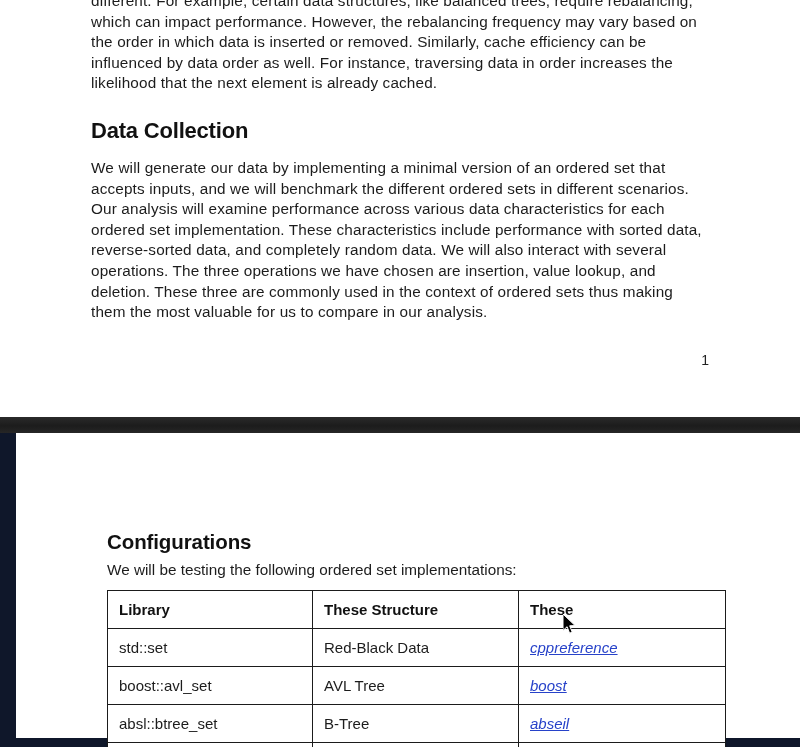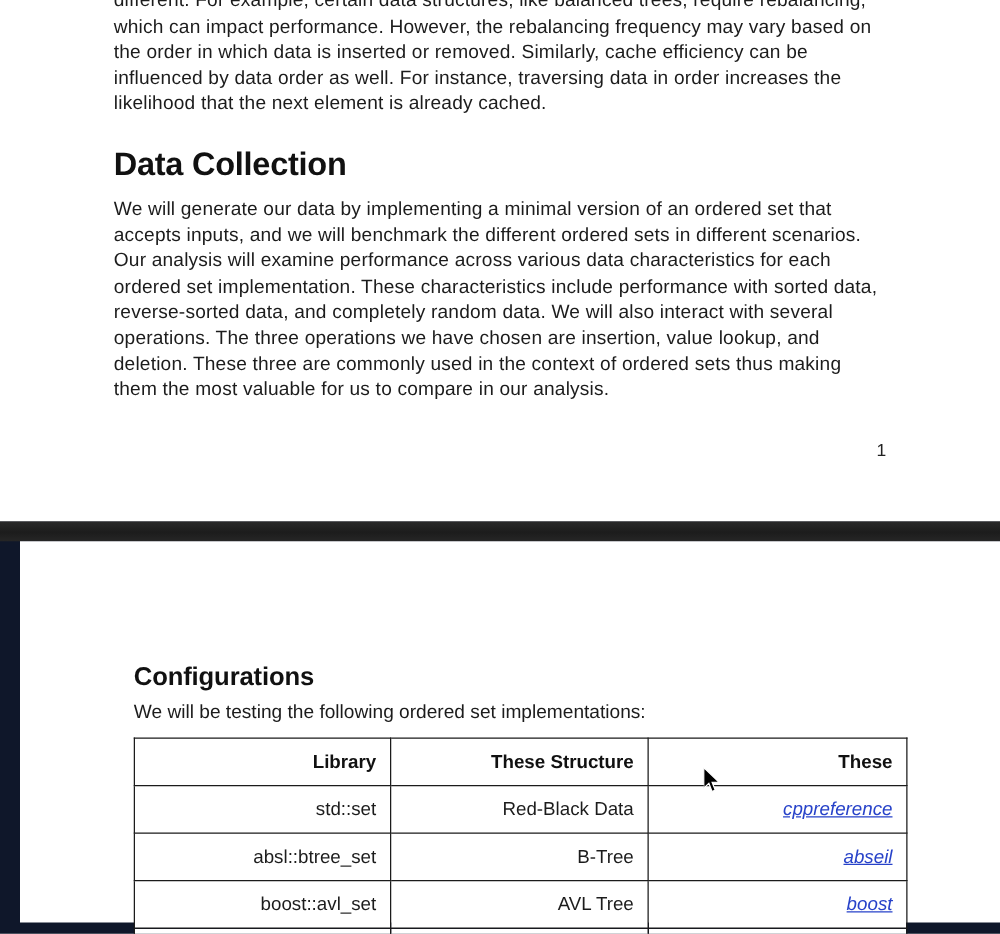--- a/index.html
+++ b/index.html
@@ -61,21 +61,21 @@
     margin: 0;
     text-align: left;
     letter-spacing: 0.01em;
   }
 
   .body-text.clipped-top {
     margin-top: -9px;
   }
 
   h2.section-heading {
-    font-size: 26px;
+    font-size: 22px;
     line-height: 30px;
     font-weight: bold;
     color: #111111;
     margin: 0;
     letter-spacing: -0.2px;
   }
 
   .gap-after-para { height: 22px; }
   .gap-after-heading { height: 12px; }
 
@@ -113,21 +113,21 @@
     width: 618px;
     margin-top: 10px;
     table-layout: fixed;
   }
   table.config-table th,
   table.config-table td {
     border: 1.6px solid #1b1b1b;
     padding: 9px 11px;
     font-size: 15px;
     line-height: 19px;
-    text-align: right;
+    text-align: left;
     vertical-align: middle;
     height: 18px;
     background: #ffffff;
     overflow: hidden;
     white-space: nowrap;
   }
   table.config-table th {
     font-weight: bold;
     color: #111111;
   }
@@ -203,31 +203,31 @@
       </thead>
       <tbody>
         <tr>
           <td>std::set</td>
           <td>Red-Black Data</td>
           <td>
             <a class="src-link" href="#">cppreference</a>
           </td>
         </tr>
         <tr>
+          <td>boost::avl_set</td>
+          <td>AVL Tree</td>
+          <td>
+            <a class="src-link" href="#">boost</a>
+          </td>
+        </tr>
+        <tr>
           <td>absl::btree_set</td>
           <td>B-Tree</td>
           <td>
             <a class="src-link" href="#">abseil</a>
-          </td>
-        </tr>
-        <tr>
-          <td>boost::avl_set</td>
-          <td>AVL Tree</td>
-          <td>
-            <a class="src-link" href="#">boost</a>
           </td>
         </tr>
         <tr>
           <td>boost::container::flat_set</td>
           <td>Ordered Vector</td>
           <td>
             
           </td>
         </tr>
       </tbody>

